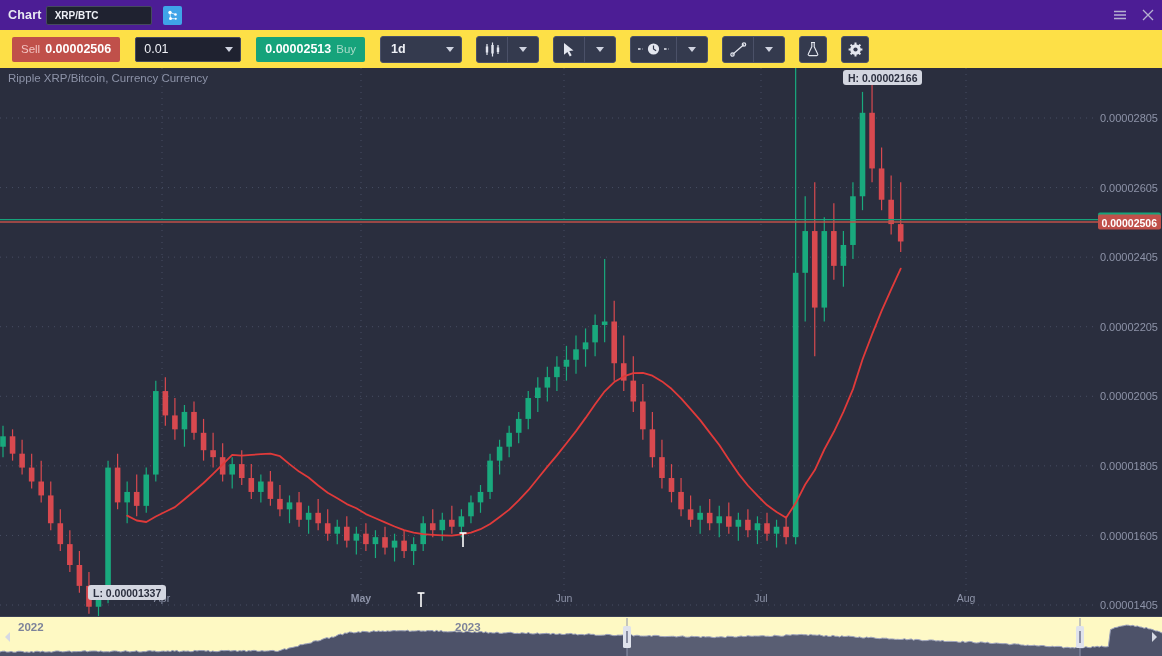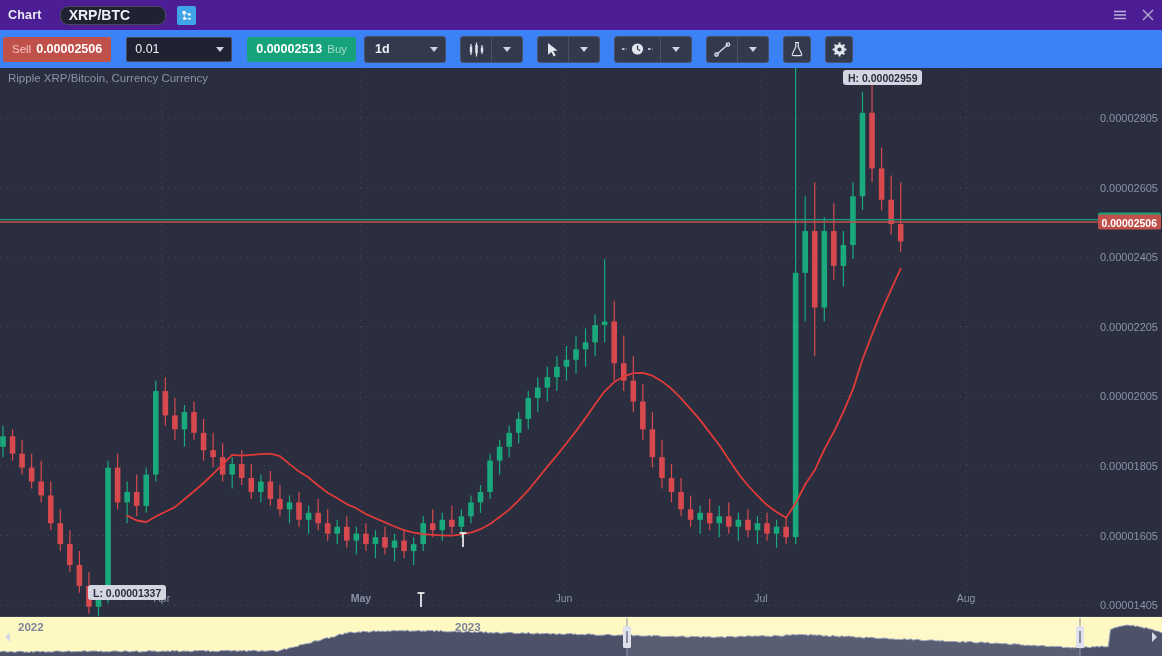--- a/index.html
+++ b/index.html
@@ -15,40 +15,40 @@
   
   .titlebar {
     position: absolute; left: 0; top: 0; width: 1162px; height: 30px;
     background: #4c1d95; display: flex; align-items: center;
   }
   .title-label {
     margin-left: 8px; color: #e8eaf2; font-size: 12.5px; font-weight: bold;
     letter-spacing: .2px;
   }
   .symbol-field {
-    margin-left: 18px; width: 106px; height: 19px;
-    background: #1f2230; border: 1px solid #454a5e; border-radius: 8px;
-    color: #eef0f6; font-size: 14px; font-weight: bold;
+    margin-left: 4px; width: 106px; height: 19px;
+    background: #1f2230; border: 1px solid #454a5e; border-radius: 2px;
+    color: #eef0f6; font-size: 10px; font-weight: bold;
     display: flex; align-items: center; padding-left: 8px;
   }
   .symbol-icon-btn {
     margin-left: 11px; width: 19px; height: 19px; border-radius: 2px;
     background: #3fa4e8; display: flex; align-items: center; justify-content: center;
     cursor: pointer;
   }
   .win-controls {
     position: absolute; right: 6px; top: 0; height: 30px;
     display: flex; align-items: center; gap: 12px;
   }
   .win-btn { width: 16px; height: 16px; cursor: pointer; opacity: .85; }
 
   
   .toolbar {
     position: absolute; left: 0; top: 30px; width: 1162px; height: 38px;
-    background: #3b82f6; display: flex; align-items: center; padding-left: 3px;
+    background: #fde047; display: flex; align-items: center; padding-left: 12px;
   }
   .btn-sell {
     height: 25px; background: #c0504a; border-radius: 2px;
     display: flex; align-items: center; padding: 0 9px; gap: 5px; cursor: pointer;
   }
   .btn-sell .w { color: #f2c3c0; font-size: 11.5px; }
   .btn-sell .p { color: #ffffff; font-size: 12.5px; font-weight: bold; }
   .btn-buy {
     height: 25px; background: #16a37b; border-radius: 2px;
     display: flex; align-items: center; padding: 0 9px; gap: 5px; cursor: pointer;
@@ -58,21 +58,21 @@
 
   .qty-select {
     margin-left: 15px; width: 106px; height: 25px;
     background: #1f2230; border: 1px solid #454a5e; border-radius: 2px;
     display: flex; align-items: center; justify-content: space-between;
     padding: 0 7px 0 8px; cursor: pointer; gap: 10px;
   }
   .qty-select .v { color: #eef0f6; font-size: 12.5px; }
 
   .tf-select {
-    margin-left: 8px; width: 82px; height: 27px;
+    margin-left: 15px; width: 82px; height: 27px;
     background: #343a4e; border: 1px solid #4b5168; border-radius: 3px;
     display: flex; align-items: center; justify-content: space-between;
     padding: 0 7px 0 10px; cursor: pointer;
   }
   .tf-select .v { color: #eef0f6; font-size: 12.5px; font-weight: bold; }
 
   .tool-group {
     margin-left: 14px; height: 27px;
     background: #343a4e; border: 1px solid #4b5168; border-radius: 3px;
     display: flex; align-items: center;
@@ -484,21 +484,21 @@
         <div class="axis-label" style="top: 397.857px;">0.00001805</div>
         <div class="axis-label" style="top: 468px;">0.00001605</div>
         <div class="axis-label" style="top: 537px;">0.00001405</div>
         <div class="time-label" style="left: 162px;">Apr</div>
         <div class="time-label" style="left: 361px; font-weight: bold;">May</div>
         <div class="time-label" style="left: 564px;">Jun</div>
         <div class="time-label" style="left: 761px;">Jul</div>
         <div class="time-label" style="left: 966px;">Aug</div>
         <div class="price-tag" style="top: 151.574px; background: rgb(22, 163, 123);">0.00002513</div>
         <div class="price-tag" style="top: 154.009px; background: rgb(192, 80, 74);">0.00002506</div>
-        <div class="hl-marker" style="left: 843px; top: 2px;">H: 0.00002959</div>
+        <div class="hl-marker" style="left: 843px; top: 2px;">H: 0.00002166</div>
         <div class="hl-marker" style="left: 88px; top: 517px;">L: 0.00001337</div>
       </div>
   </div>
 
   <div class="navigator">
     <svg id="nav-svg" width="1162" height="40">
         <path d="M0 40 L0.0 35.0 L2.2 34.3 L4.5 34.2 L6.7 35.1 L9.0 35.0 L11.2 34.5 L13.4 35.2 L15.7 35.2 L17.9 34.3 L20.2 34.3 L22.4 34.5 L24.6 35.3 L26.9 34.9 L29.1 35.4 L31.3 34.6 L33.6 35.3 L35.8 34.3 L38.1 34.3 L40.3 35.0 L42.5 34.2 L44.8 35.1 L47.0 35.0 L49.3 34.8 L51.5 35.2 L53.7 34.6 L56.0 34.0 L58.2 34.0 L60.5 34.5 L62.7 34.9 L64.9 34.7 L67.2 34.3 L69.4 34.0 L71.6 35.1 L73.9 34.6 L76.1 34.7 L78.4 34.5 L80.6 34.6 L82.8 34.0 L85.1 33.8 L87.3 34.8 L89.6 34.2 L91.8 34.1 L94.0 34.0 L96.3 34.1 L98.5 34.7 L100.8 34.0 L103.0 34.9 L105.2 34.8 L107.5 34.7 L109.7 34.9 L111.9 34.2 L114.2 33.9 L116.4 34.1 L118.7 34.6 L120.9 35.0 L123.1 34.4 L125.4 33.8 L127.6 34.4 L129.9 35.0 L132.1 34.5 L134.3 34.4 L136.6 33.8 L138.8 35.0 L141.1 35.0 L143.3 34.6 L145.5 34.7 L147.8 33.9 L150.0 33.7 L152.2 34.2 L154.5 33.9 L156.7 34.7 L159.0 34.8 L161.2 34.3 L163.4 34.1 L165.7 34.4 L167.9 33.9 L170.2 34.6 L172.4 33.5 L174.6 34.2 L176.9 33.5 L179.1 34.9 L181.4 34.4 L183.6 33.9 L185.8 34.3 L188.1 34.0 L190.3 34.7 L192.5 34.6 L194.8 33.4 L197.0 34.0 L199.3 33.5 L201.5 33.6 L203.7 33.6 L206.0 34.2 L208.2 33.6 L210.5 34.8 L212.7 34.0 L214.9 34.6 L217.2 34.7 L219.4 34.2 L221.7 33.4 L223.9 33.7 L226.1 33.6 L228.4 33.4 L230.6 34.1 L232.8 33.8 L235.1 33.5 L237.3 34.4 L239.6 33.7 L241.8 34.0 L244.0 33.3 L246.3 34.6 L248.5 33.7 L250.8 34.0 L253.0 33.4 L255.2 33.4 L257.5 34.3 L259.7 34.3 L262.0 33.7 L264.2 34.2 L266.4 34.1 L268.7 33.9 L270.9 33.6 L273.1 33.4 L275.4 34.3 L277.6 34.4 L279.9 33.6 L282.1 32.8 L284.3 31.8 L286.6 32.5 L288.8 31.1 L291.1 30.7 L293.3 30.3 L295.5 29.7 L297.8 29.5 L300.0 27.7 L302.3 27.7 L304.5 27.1 L306.7 26.8 L309.0 26.3 L311.2 26.0 L313.4 24.2 L315.7 23.8 L317.9 24.1 L320.2 23.5 L322.4 22.3 L324.6 21.4 L326.9 20.7 L329.1 21.4 L331.4 20.0 L333.6 20.2 L335.8 19.3 L338.1 17.8 L340.3 17.1 L342.6 17.8 L344.8 16.0 L347.0 16.3 L349.3 15.0 L351.5 15.2 L353.7 15.9 L356.0 15.7 L358.2 14.8 L360.5 15.4 L362.7 14.3 L364.9 14.6 L367.2 14.8 L369.4 15.3 L371.7 14.5 L373.9 13.8 L376.1 14.7 L378.4 13.9 L380.6 14.5 L382.9 14.0 L385.1 14.7 L387.3 13.9 L389.6 14.3 L391.8 13.9 L394.1 13.6 L396.3 13.9 L398.5 13.8 L400.8 13.7 L403.0 13.8 L405.2 13.9 L407.5 13.2 L409.7 14.4 L412.0 14.0 L414.2 14.1 L416.4 13.9 L418.7 13.5 L420.9 14.2 L423.2 14.0 L425.4 14.3 L427.6 13.6 L429.9 13.8 L432.1 13.5 L434.4 14.6 L436.6 13.4 L438.8 14.5 L441.1 13.6 L443.3 14.8 L445.5 14.7 L447.8 14.9 L450.0 14.8 L452.3 14.7 L454.5 14.3 L456.7 15.0 L459.0 14.7 L461.2 14.8 L463.5 15.5 L465.7 14.6 L467.9 14.5 L470.2 15.0 L472.4 15.6 L474.7 14.7 L476.9 15.5 L479.1 14.8 L481.4 14.6 L483.6 15.7 L485.8 14.8 L488.1 16.2 L490.3 15.5 L492.6 16.0 L494.8 16.0 L497.0 15.1 L499.3 16.2 L501.5 16.4 L503.8 15.9 L506.0 15.9 L508.2 15.5 L510.5 15.3 L512.7 15.9 L515.0 16.6 L517.2 16.3 L519.4 16.6 L521.7 15.8 L523.9 16.1 L526.1 16.6 L528.4 15.6 L530.6 16.7 L532.9 17.0 L535.1 16.8 L537.3 15.9 L539.6 17.0 L541.8 16.7 L544.1 16.6 L546.3 16.3 L548.5 16.6 L550.8 17.3 L553.0 16.2 L555.3 17.3 L557.5 17.3 L559.7 16.7 L562.0 17.4 L564.2 17.6 L566.4 16.8 L568.7 16.8 L570.9 16.4 L573.2 17.3 L575.4 17.0 L577.6 17.9 L579.9 17.5 L582.1 17.4 L584.4 17.9 L586.6 17.3 L588.8 16.8 L591.1 17.4 L593.3 17.3 L595.6 18.3 L597.8 18.3 L600.0 18.3 L602.3 18.2 L604.5 18.1 L606.7 17.4 L609.0 17.5 L611.2 18.1 L613.5 18.6 L615.7 18.6 L617.9 18.1 L620.2 18.2 L622.4 18.0 L624.7 17.8 L626.9 17.9 L629.1 18.7 L631.4 17.7 L633.6 19.1 L635.9 18.3 L638.1 18.3 L640.3 19.0 L642.6 19.1 L644.8 19.1 L647.0 19.0 L649.3 18.5 L651.5 19.3 L653.8 18.4 L656.0 18.4 L658.2 18.6 L660.5 19.4 L662.7 19.5 L665.0 19.7 L667.2 19.5 L669.4 19.4 L671.7 19.3 L673.9 19.3 L676.2 20.0 L678.4 19.6 L680.6 19.2 L682.9 18.9 L685.1 20.0 L687.3 20.2 L689.6 20.0 L691.8 19.2 L694.1 19.7 L696.3 19.5 L698.5 19.7 L700.8 20.4 L703.0 19.4 L705.3 20.0 L707.5 19.8 L709.7 19.8 L712.0 20.3 L714.2 20.7 L716.5 20.0 L718.7 20.1 L720.9 19.7 L723.2 20.1 L725.4 20.6 L727.6 19.2 L729.9 19.4 L732.1 19.4 L734.4 20.1 L736.6 20.1 L738.8 19.4 L741.1 19.0 L743.3 19.6 L745.6 19.5 L747.8 18.7 L750.0 19.1 L752.3 19.3 L754.5 19.0 L756.8 19.1 L759.0 19.1 L761.2 18.8 L763.5 18.7 L765.7 19.3 L767.9 19.2 L770.2 19.5 L772.4 19.3 L774.7 18.2 L776.9 18.7 L779.1 18.9 L781.4 19.3 L783.6 19.1 L785.9 17.8 L788.1 18.0 L790.3 18.2 L792.6 17.6 L794.8 17.8 L797.1 17.9 L799.3 17.6 L801.5 17.4 L803.8 17.8 L806.0 17.7 L808.3 18.4 L810.5 17.4 L812.7 18.0 L815.0 18.0 L817.2 18.3 L819.4 17.8 L821.7 18.6 L823.9 19.3 L826.2 18.5 L828.4 19.4 L830.6 19.4 L832.9 18.3 L835.1 19.3 L837.4 19.3 L839.6 20.0 L841.8 18.8 L844.1 19.6 L846.3 19.4 L848.6 19.0 L850.8 19.4 L853.0 19.5 L855.3 20.2 L857.5 20.5 L859.7 19.9 L862.0 20.9 L864.2 21.1 L866.5 20.0 L868.7 20.7 L870.9 20.2 L873.2 20.6 L875.4 21.2 L877.7 21.5 L879.9 21.7 L882.1 21.1 L884.4 21.2 L886.6 21.2 L888.9 22.1 L891.1 21.9 L893.3 22.0 L895.6 22.4 L897.8 22.3 L900.0 22.5 L902.3 22.4 L904.5 21.7 L906.8 22.8 L909.0 22.4 L911.2 21.9 L913.5 23.2 L915.7 22.4 L918.0 22.5 L920.2 23.0 L922.4 23.7 L924.7 23.6 L926.9 23.6 L929.2 23.0 L931.4 22.9 L933.6 23.2 L935.9 24.0 L938.1 23.7 L940.3 24.1 L942.6 23.5 L944.8 24.6 L947.1 24.4 L949.3 24.4 L951.5 24.4 L953.8 24.5 L956.0 24.5 L958.3 25.2 L960.5 25.3 L962.7 24.2 L965.0 25.4 L967.2 24.9 L969.5 24.4 L971.7 24.7 L973.9 25.7 L976.2 26.0 L978.4 25.8 L980.6 24.9 L982.9 25.2 L985.1 25.9 L987.4 25.2 L989.6 26.2 L991.8 26.6 L994.1 26.3 L996.3 26.0 L998.6 26.3 L1000.8 26.6 L1003.0 26.7 L1005.3 26.6 L1007.5 26.9 L1009.8 27.8 L1012.0 27.2 L1014.2 26.8 L1016.5 27.1 L1018.7 27.1 L1020.9 28.0 L1023.2 28.0 L1025.4 28.6 L1027.7 28.1 L1029.9 28.6 L1032.1 28.5 L1034.4 28.2 L1036.6 28.8 L1038.9 29.0 L1041.1 28.5 L1043.3 28.5 L1045.6 29.3 L1047.8 29.6 L1050.1 29.7 L1052.3 29.2 L1054.5 29.7 L1056.8 29.4 L1059.0 29.4 L1061.2 29.6 L1063.5 30.9 L1065.7 30.4 L1068.0 30.3 L1070.2 30.9 L1072.4 30.6 L1074.7 31.0 L1076.9 29.9 L1079.2 30.7 L1081.4 30.9 L1083.6 30.7 L1085.9 29.7 L1088.1 30.5 L1090.4 30.7 L1092.6 29.6 L1094.8 30.1 L1097.1 29.2 L1099.3 30.1 L1101.5 29.0 L1103.8 29.8 L1106.0 29.9 L1108.3 29.6 L1110.5 12.6 L1112.7 11.7 L1115.0 10.6 L1117.2 10.3 L1119.5 9.4 L1121.7 9.1 L1123.9 8.7 L1126.2 8.1 L1128.4 8.2 L1130.7 8.8 L1132.9 8.3 L1135.1 9.4 L1137.4 9.0 L1139.6 9.9 L1141.8 10.2 L1144.1 11.3 L1146.3 10.6 L1148.6 11.9 L1150.8 12.1 L1153.0 12.8 L1155.3 13.9 L1157.5 14.1 L1159.8 14.9 L1162.0 16.1 L1162 40 Z" fill="#434964" opacity=".95"></path>
         <path d="M0.0 35.0 L2.2 34.3 L4.5 34.2 L6.7 35.1 L9.0 35.0 L11.2 34.5 L13.4 35.2 L15.7 35.2 L17.9 34.3 L20.2 34.3 L22.4 34.5 L24.6 35.3 L26.9 34.9 L29.1 35.4 L31.3 34.6 L33.6 35.3 L35.8 34.3 L38.1 34.3 L40.3 35.0 L42.5 34.2 L44.8 35.1 L47.0 35.0 L49.3 34.8 L51.5 35.2 L53.7 34.6 L56.0 34.0 L58.2 34.0 L60.5 34.5 L62.7 34.9 L64.9 34.7 L67.2 34.3 L69.4 34.0 L71.6 35.1 L73.9 34.6 L76.1 34.7 L78.4 34.5 L80.6 34.6 L82.8 34.0 L85.1 33.8 L87.3 34.8 L89.6 34.2 L91.8 34.1 L94.0 34.0 L96.3 34.1 L98.5 34.7 L100.8 34.0 L103.0 34.9 L105.2 34.8 L107.5 34.7 L109.7 34.9 L111.9 34.2 L114.2 33.9 L116.4 34.1 L118.7 34.6 L120.9 35.0 L123.1 34.4 L125.4 33.8 L127.6 34.4 L129.9 35.0 L132.1 34.5 L134.3 34.4 L136.6 33.8 L138.8 35.0 L141.1 35.0 L143.3 34.6 L145.5 34.7 L147.8 33.9 L150.0 33.7 L152.2 34.2 L154.5 33.9 L156.7 34.7 L159.0 34.8 L161.2 34.3 L163.4 34.1 L165.7 34.4 L167.9 33.9 L170.2 34.6 L172.4 33.5 L174.6 34.2 L176.9 33.5 L179.1 34.9 L181.4 34.4 L183.6 33.9 L185.8 34.3 L188.1 34.0 L190.3 34.7 L192.5 34.6 L194.8 33.4 L197.0 34.0 L199.3 33.5 L201.5 33.6 L203.7 33.6 L206.0 34.2 L208.2 33.6 L210.5 34.8 L212.7 34.0 L214.9 34.6 L217.2 34.7 L219.4 34.2 L221.7 33.4 L223.9 33.7 L226.1 33.6 L228.4 33.4 L230.6 34.1 L232.8 33.8 L235.1 33.5 L237.3 34.4 L239.6 33.7 L241.8 34.0 L244.0 33.3 L246.3 34.6 L248.5 33.7 L250.8 34.0 L253.0 33.4 L255.2 33.4 L257.5 34.3 L259.7 34.3 L262.0 33.7 L264.2 34.2 L266.4 34.1 L268.7 33.9 L270.9 33.6 L273.1 33.4 L275.4 34.3 L277.6 34.4 L279.9 33.6 L282.1 32.8 L284.3 31.8 L286.6 32.5 L288.8 31.1 L291.1 30.7 L293.3 30.3 L295.5 29.7 L297.8 29.5 L300.0 27.7 L302.3 27.7 L304.5 27.1 L306.7 26.8 L309.0 26.3 L311.2 26.0 L313.4 24.2 L315.7 23.8 L317.9 24.1 L320.2 23.5 L322.4 22.3 L324.6 21.4 L326.9 20.7 L329.1 21.4 L331.4 20.0 L333.6 20.2 L335.8 19.3 L338.1 17.8 L340.3 17.1 L342.6 17.8 L344.8 16.0 L347.0 16.3 L349.3 15.0 L351.5 15.2 L353.7 15.9 L356.0 15.7 L358.2 14.8 L360.5 15.4 L362.7 14.3 L364.9 14.6 L367.2 14.8 L369.4 15.3 L371.7 14.5 L373.9 13.8 L376.1 14.7 L378.4 13.9 L380.6 14.5 L382.9 14.0 L385.1 14.7 L387.3 13.9 L389.6 14.3 L391.8 13.9 L394.1 13.6 L396.3 13.9 L398.5 13.8 L400.8 13.7 L403.0 13.8 L405.2 13.9 L407.5 13.2 L409.7 14.4 L412.0 14.0 L414.2 14.1 L416.4 13.9 L418.7 13.5 L420.9 14.2 L423.2 14.0 L425.4 14.3 L427.6 13.6 L429.9 13.8 L432.1 13.5 L434.4 14.6 L436.6 13.4 L438.8 14.5 L441.1 13.6 L443.3 14.8 L445.5 14.7 L447.8 14.9 L450.0 14.8 L452.3 14.7 L454.5 14.3 L456.7 15.0 L459.0 14.7 L461.2 14.8 L463.5 15.5 L465.7 14.6 L467.9 14.5 L470.2 15.0 L472.4 15.6 L474.7 14.7 L476.9 15.5 L479.1 14.8 L481.4 14.6 L483.6 15.7 L485.8 14.8 L488.1 16.2 L490.3 15.5 L492.6 16.0 L494.8 16.0 L497.0 15.1 L499.3 16.2 L501.5 16.4 L503.8 15.9 L506.0 15.9 L508.2 15.5 L510.5 15.3 L512.7 15.9 L515.0 16.6 L517.2 16.3 L519.4 16.6 L521.7 15.8 L523.9 16.1 L526.1 16.6 L528.4 15.6 L530.6 16.7 L532.9 17.0 L535.1 16.8 L537.3 15.9 L539.6 17.0 L541.8 16.7 L544.1 16.6 L546.3 16.3 L548.5 16.6 L550.8 17.3 L553.0 16.2 L555.3 17.3 L557.5 17.3 L559.7 16.7 L562.0 17.4 L564.2 17.6 L566.4 16.8 L568.7 16.8 L570.9 16.4 L573.2 17.3 L575.4 17.0 L577.6 17.9 L579.9 17.5 L582.1 17.4 L584.4 17.9 L586.6 17.3 L588.8 16.8 L591.1 17.4 L593.3 17.3 L595.6 18.3 L597.8 18.3 L600.0 18.3 L602.3 18.2 L604.5 18.1 L606.7 17.4 L609.0 17.5 L611.2 18.1 L613.5 18.6 L615.7 18.6 L617.9 18.1 L620.2 18.2 L622.4 18.0 L624.7 17.8 L626.9 17.9 L629.1 18.7 L631.4 17.7 L633.6 19.1 L635.9 18.3 L638.1 18.3 L640.3 19.0 L642.6 19.1 L644.8 19.1 L647.0 19.0 L649.3 18.5 L651.5 19.3 L653.8 18.4 L656.0 18.4 L658.2 18.6 L660.5 19.4 L662.7 19.5 L665.0 19.7 L667.2 19.5 L669.4 19.4 L671.7 19.3 L673.9 19.3 L676.2 20.0 L678.4 19.6 L680.6 19.2 L682.9 18.9 L685.1 20.0 L687.3 20.2 L689.6 20.0 L691.8 19.2 L694.1 19.7 L696.3 19.5 L698.5 19.7 L700.8 20.4 L703.0 19.4 L705.3 20.0 L707.5 19.8 L709.7 19.8 L712.0 20.3 L714.2 20.7 L716.5 20.0 L718.7 20.1 L720.9 19.7 L723.2 20.1 L725.4 20.6 L727.6 19.2 L729.9 19.4 L732.1 19.4 L734.4 20.1 L736.6 20.1 L738.8 19.4 L741.1 19.0 L743.3 19.6 L745.6 19.5 L747.8 18.7 L750.0 19.1 L752.3 19.3 L754.5 19.0 L756.8 19.1 L759.0 19.1 L761.2 18.8 L763.5 18.7 L765.7 19.3 L767.9 19.2 L770.2 19.5 L772.4 19.3 L774.7 18.2 L776.9 18.7 L779.1 18.9 L781.4 19.3 L783.6 19.1 L785.9 17.8 L788.1 18.0 L790.3 18.2 L792.6 17.6 L794.8 17.8 L797.1 17.9 L799.3 17.6 L801.5 17.4 L803.8 17.8 L806.0 17.7 L808.3 18.4 L810.5 17.4 L812.7 18.0 L815.0 18.0 L817.2 18.3 L819.4 17.8 L821.7 18.6 L823.9 19.3 L826.2 18.5 L828.4 19.4 L830.6 19.4 L832.9 18.3 L835.1 19.3 L837.4 19.3 L839.6 20.0 L841.8 18.8 L844.1 19.6 L846.3 19.4 L848.6 19.0 L850.8 19.4 L853.0 19.5 L855.3 20.2 L857.5 20.5 L859.7 19.9 L862.0 20.9 L864.2 21.1 L866.5 20.0 L868.7 20.7 L870.9 20.2 L873.2 20.6 L875.4 21.2 L877.7 21.5 L879.9 21.7 L882.1 21.1 L884.4 21.2 L886.6 21.2 L888.9 22.1 L891.1 21.9 L893.3 22.0 L895.6 22.4 L897.8 22.3 L900.0 22.5 L902.3 22.4 L904.5 21.7 L906.8 22.8 L909.0 22.4 L911.2 21.9 L913.5 23.2 L915.7 22.4 L918.0 22.5 L920.2 23.0 L922.4 23.7 L924.7 23.6 L926.9 23.6 L929.2 23.0 L931.4 22.9 L933.6 23.2 L935.9 24.0 L938.1 23.7 L940.3 24.1 L942.6 23.5 L944.8 24.6 L947.1 24.4 L949.3 24.4 L951.5 24.4 L953.8 24.5 L956.0 24.5 L958.3 25.2 L960.5 25.3 L962.7 24.2 L965.0 25.4 L967.2 24.9 L969.5 24.4 L971.7 24.7 L973.9 25.7 L976.2 26.0 L978.4 25.8 L980.6 24.9 L982.9 25.2 L985.1 25.9 L987.4 25.2 L989.6 26.2 L991.8 26.6 L994.1 26.3 L996.3 26.0 L998.6 26.3 L1000.8 26.6 L1003.0 26.7 L1005.3 26.6 L1007.5 26.9 L1009.8 27.8 L1012.0 27.2 L1014.2 26.8 L1016.5 27.1 L1018.7 27.1 L1020.9 28.0 L1023.2 28.0 L1025.4 28.6 L1027.7 28.1 L1029.9 28.6 L1032.1 28.5 L1034.4 28.2 L1036.6 28.8 L1038.9 29.0 L1041.1 28.5 L1043.3 28.5 L1045.6 29.3 L1047.8 29.6 L1050.1 29.7 L1052.3 29.2 L1054.5 29.7 L1056.8 29.4 L1059.0 29.4 L1061.2 29.6 L1063.5 30.9 L1065.7 30.4 L1068.0 30.3 L1070.2 30.9 L1072.4 30.6 L1074.7 31.0 L1076.9 29.9 L1079.2 30.7 L1081.4 30.9 L1083.6 30.7 L1085.9 29.7 L1088.1 30.5 L1090.4 30.7 L1092.6 29.6 L1094.8 30.1 L1097.1 29.2 L1099.3 30.1 L1101.5 29.0 L1103.8 29.8 L1106.0 29.9 L1108.3 29.6 L1110.5 12.6 L1112.7 11.7 L1115.0 10.6 L1117.2 10.3 L1119.5 9.4 L1121.7 9.1 L1123.9 8.7 L1126.2 8.1 L1128.4 8.2 L1130.7 8.8 L1132.9 8.3 L1135.1 9.4 L1137.4 9.0 L1139.6 9.9 L1141.8 10.2 L1144.1 11.3 L1146.3 10.6 L1148.6 11.9 L1150.8 12.1 L1153.0 12.8 L1155.3 13.9 L1157.5 14.1 L1159.8 14.9 L1162.0 16.1" fill="none" stroke="#9aa0bb" stroke-width="1"></path>
         <rect x="627" y="1" width="453" height="38" fill="#ffffff" opacity=".07"></rect>
         <line x1="627" y1="1" x2="627" y2="39" stroke="#8d93ad" stroke-width="1"></line>

